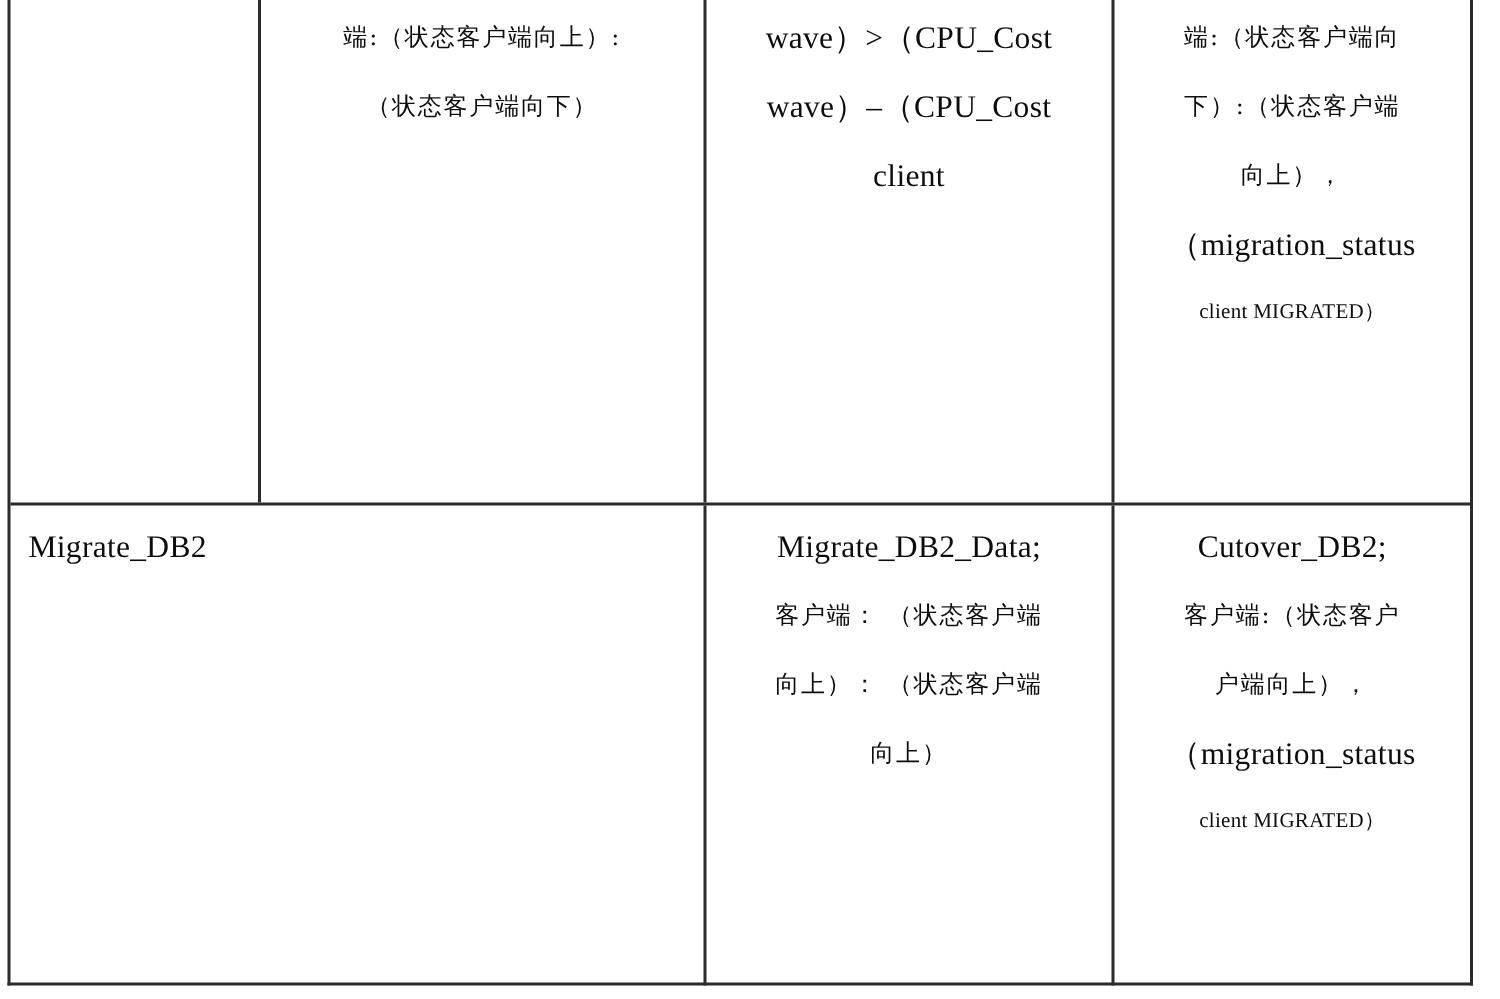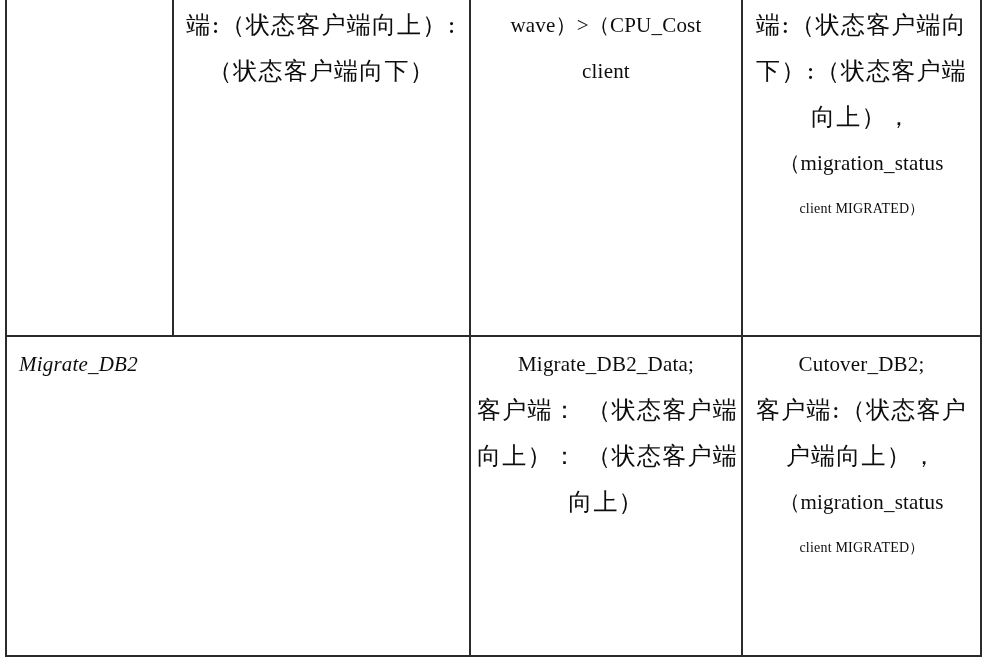--- a/index.html
+++ b/index.html
@@ -70,32 +70,32 @@
   }
   .line {
     display: block;
     font-size: 21px;
     line-height: 46px;
     white-space: nowrap;
     letter-spacing: 0.2px;
   }
   .line.cjk {
     font-family: "DejaVu Serif", "Liberation Serif", serif;
-    font-size: 24px;
+    font-size: 16px;
     letter-spacing: 1.2px;
   }
   .line.tight {
     letter-spacing: -0.2px;
   }
   .line.shrink {
     font-size: 14px;
   }
 
   
-  .c1 .lines { text-align: left; font-style: italic; }
+  .c1 .lines { text-align: left; }
   .c1 .line { padding-left: 6px; }
 </style>
 </head>
 <body>
 
 <div id="page">
 
   <div class="doc-table">
 
     <div class="row row-top">
@@ -107,20 +107,21 @@
       <div class="cell c2">
         <span class="lines">
           <span class="line cjk">端:（状态客户端向上）:</span>
           <span class="line cjk">（状态客户端向下）</span>
         </span>
       </div>
 
       <div class="cell c3">
         <span class="lines">
           <span class="line">wave）&gt;（CPU_Cost</span>
+          <span class="line">wave）–（CPU_Cost</span>
           <span class="line">client</span>
         </span>
       </div>
 
       <div class="cell c4">
         <span class="lines">
           <span class="line cjk">端:（状态客户端向</span>
           <span class="line cjk">下）:（状态客户端</span>
           <span class="line cjk">向上），</span>
           <span class="line">（migration_status</span>

